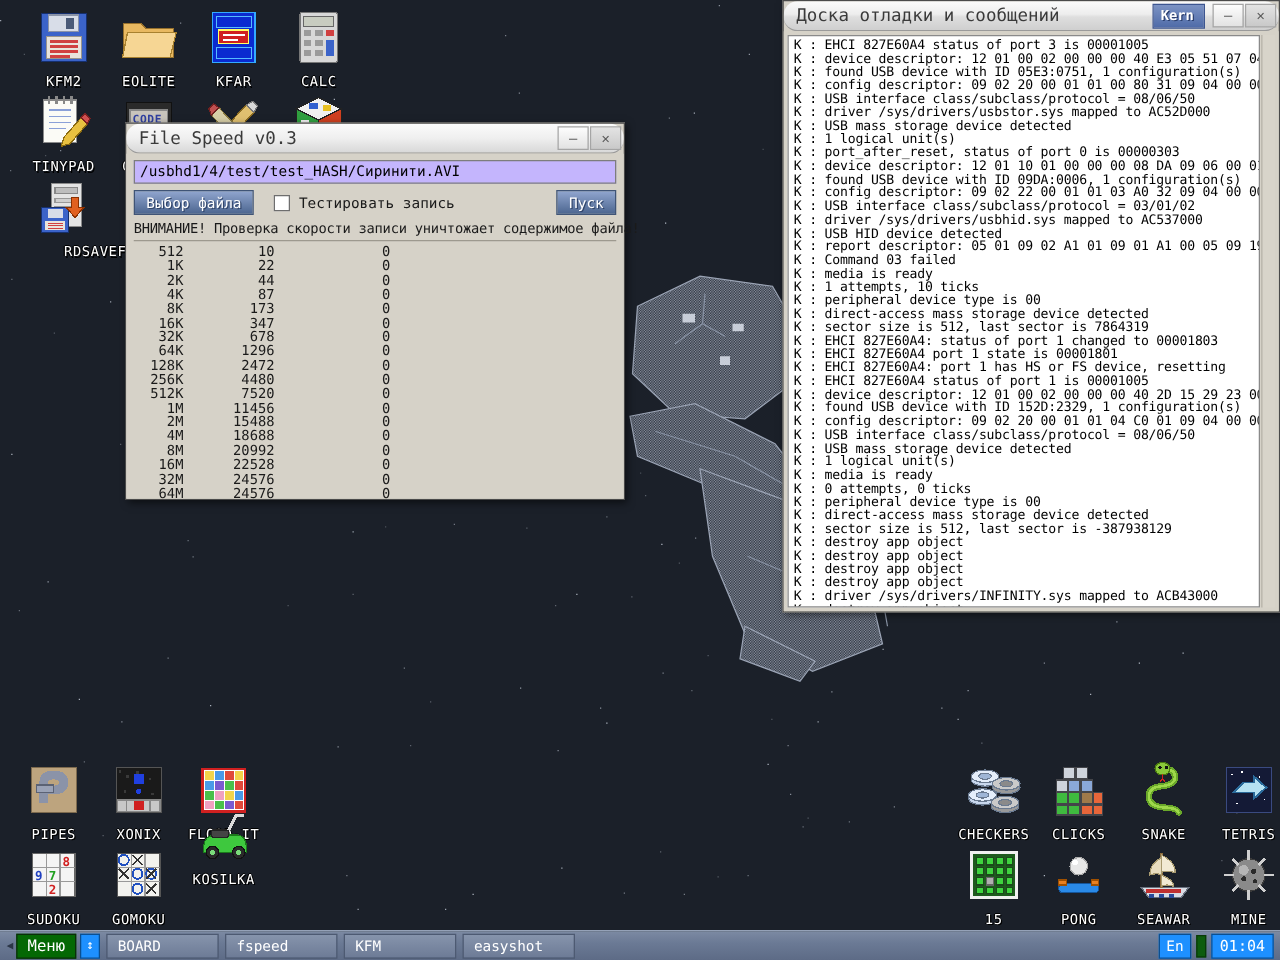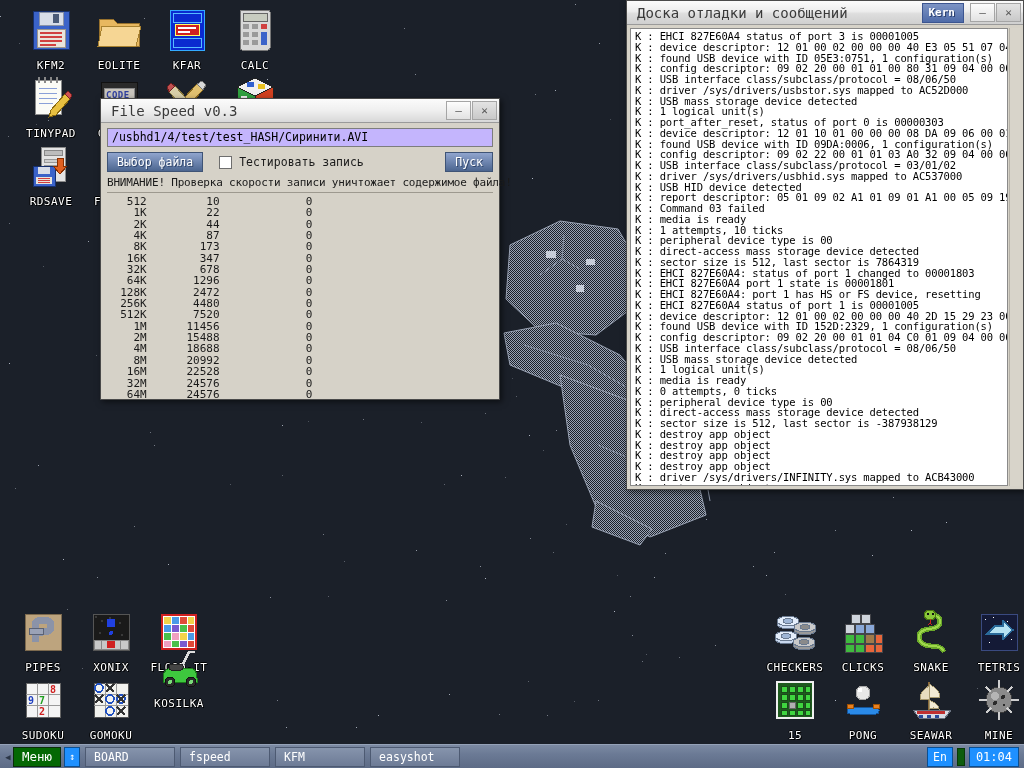--- a/index.html
+++ b/index.html
@@ -52,20 +52,21 @@
     border: 1px solid #4a4a4a;
     box-shadow: 2px 2px 6px rgba(0,0,0,.55);
   }
   .titlebar {
     height: 24px;
     background: linear-gradient(to bottom, #fbfbfb 0%, #ededed 45%, #dedede 55%, #cfcfcf 100%);
     border-bottom: 1px solid #9a9a9a;
     display: flex; align-items: center;
     padding: 0 2px 0 10px;
     position: relative;
+    border-radius: 11px;
   }
   .title-text {
     font-family: "DejaVu Sans Mono", monospace;
     font-size: 14px;
     color: #3a3a3a;
     flex: 1;
     white-space: nowrap;
     overflow: hidden;
   }
   .titlebtns { display: flex; gap: 1px; align-items: center; }
@@ -571,21 +572,21 @@
           </g>
           <g fill="#e8c020">
             <rect x="27" y="10" width="7" height="5"></rect>
           </g>
           <g fill="#f0f0f0">
             <rect x="10" y="22" width="6" height="7"></rect>
           </g>
         </svg></div>
       <span class="icon-label"></span>
     </div>
-    <div class="icon-cell" style="left: 8px; top: 142px;">
+    <div class="icon-cell" style="left: 8px; top: 142px; text-align: right;">
       <div class="icon-img"><svg width="48" height="48" viewBox="0 0 48 48" shape-rendering="crispEdges">
           <rect x="14" y="5" width="24" height="34" fill="#e4e4e4" stroke="#8a8a8a"></rect>
           <rect x="17" y="8" width="18" height="5" fill="#bdbdbd" stroke="#888"></rect>
           <rect x="17" y="17" width="18" height="3" fill="#cfcfcf" stroke="#999"></rect>
           <rect x="17" y="23" width="18" height="3" fill="#cfcfcf" stroke="#999"></rect>
           <rect x="6" y="24" width="22" height="20" fill="#3b63c9" stroke="#16306e"></rect>
           <rect x="11" y="25" width="12" height="7" fill="#d8dde8"></rect>
           <rect x="9" y="35" width="16" height="7" fill="#e8e4dc"></rect>
           <g fill="#d04040">
             <rect x="11" y="36" width="12" height="1"></rect>

